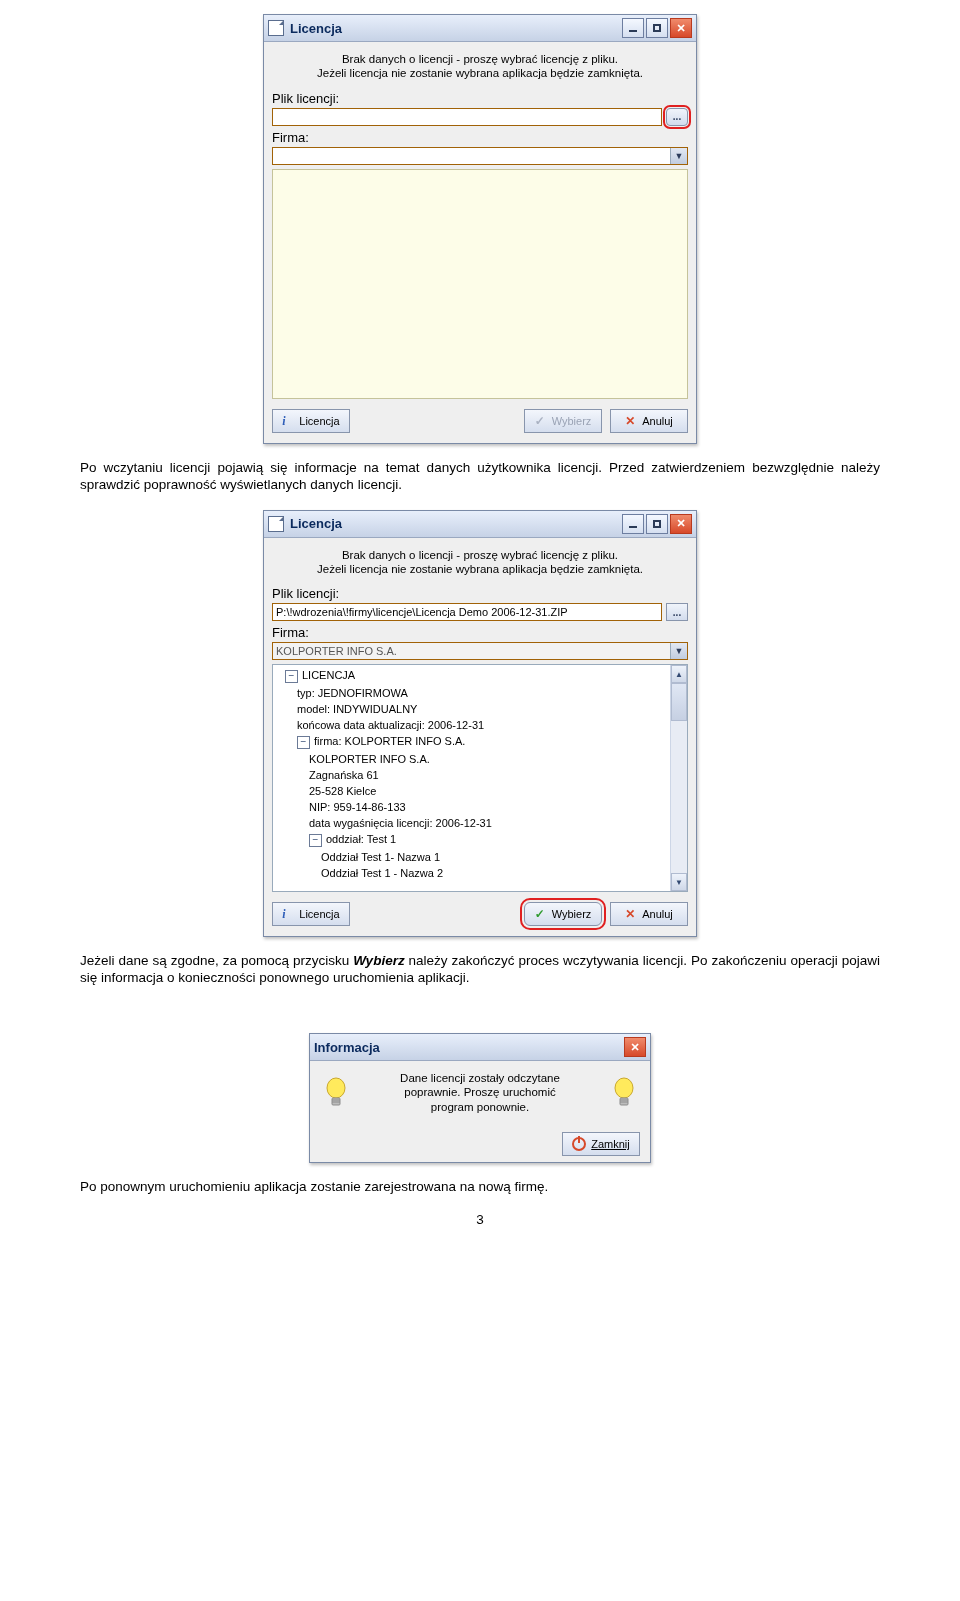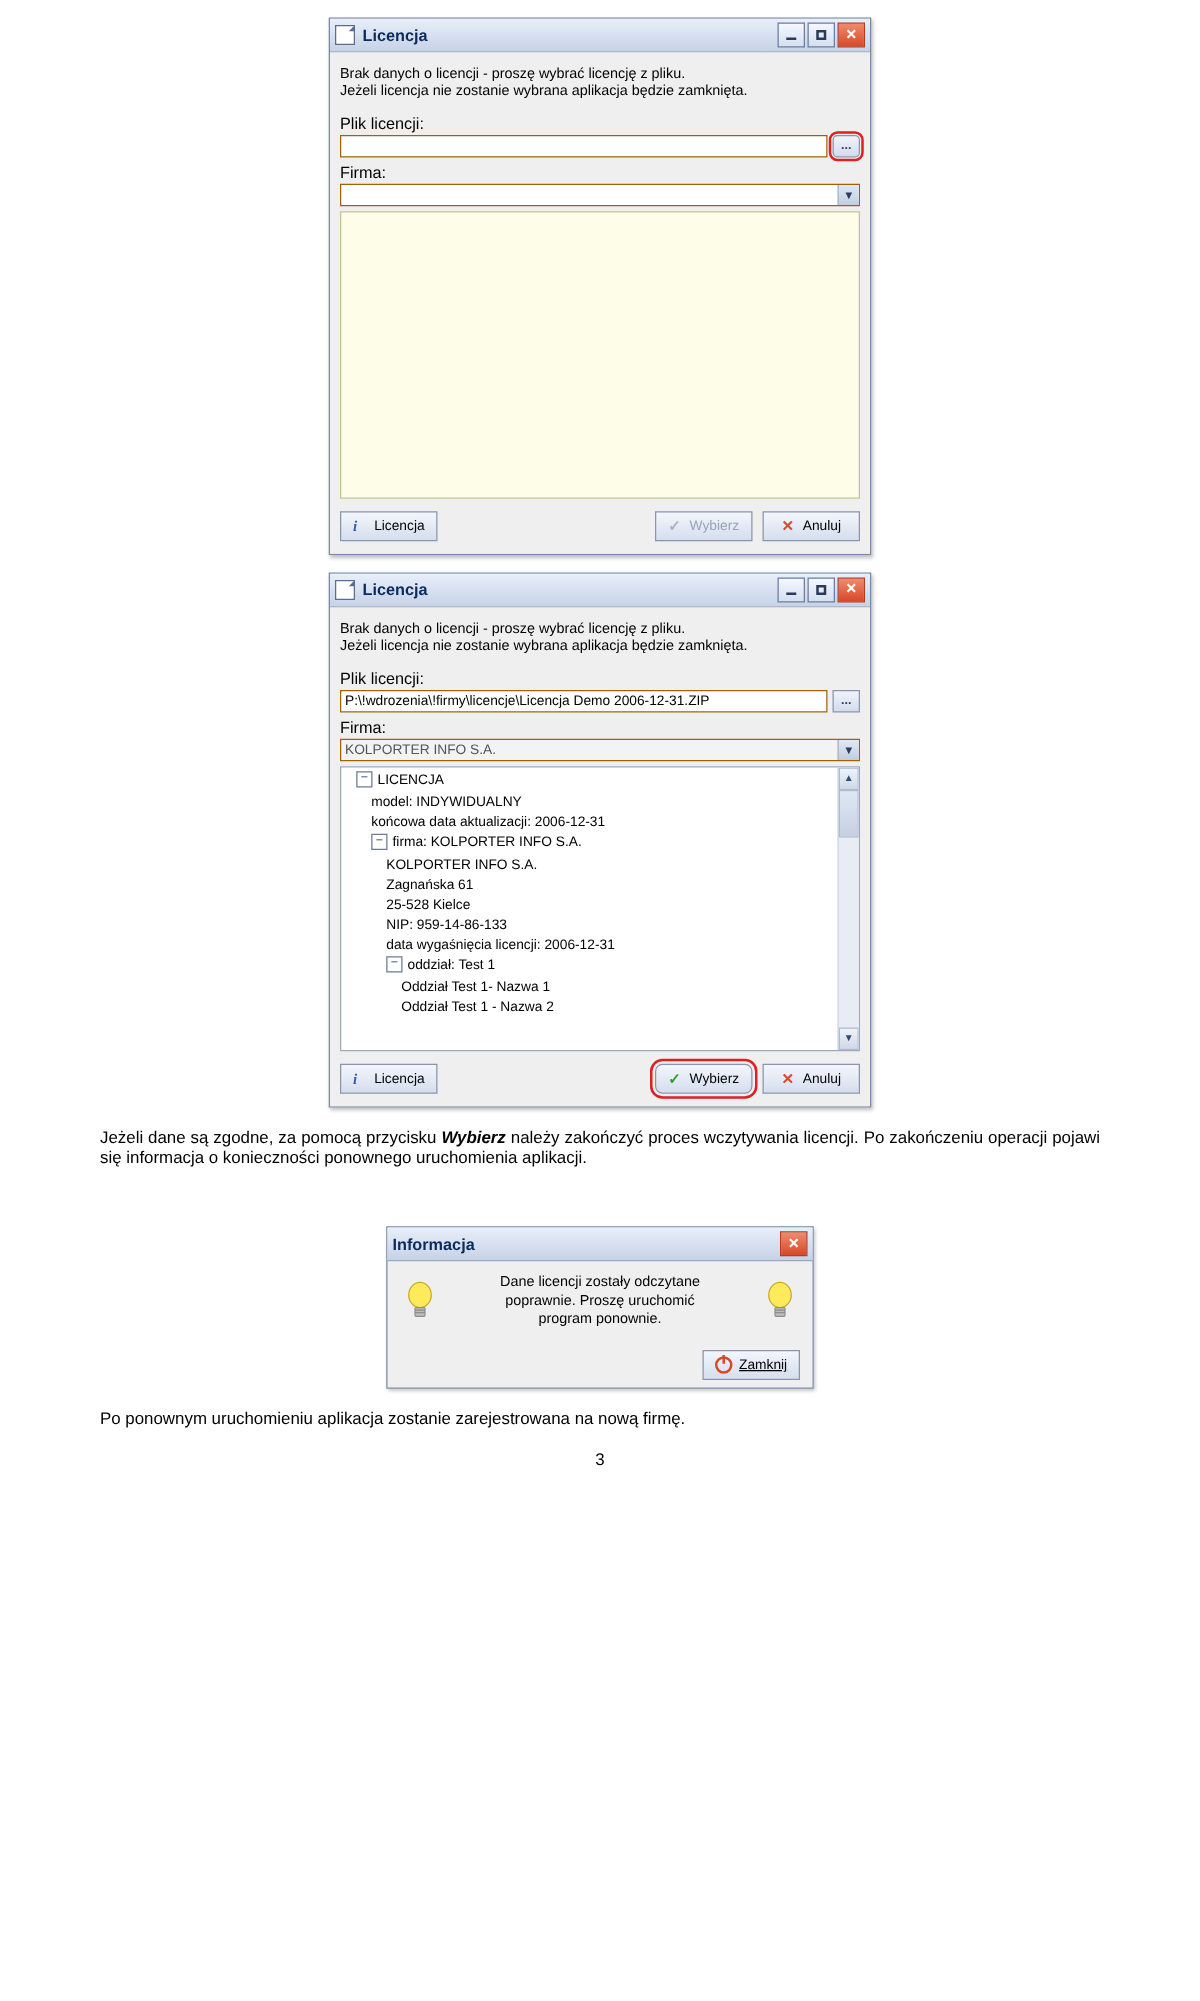--- a/index.html
+++ b/index.html
@@ -50,21 +50,21 @@
     background: linear-gradient(#f4f8ff,#d5dff0);
     display:flex; align-items:center; justify-content:center;
     font-family: Verdana, Arial, sans-serif;
     font-size:10px; font-weight:bold;
   }
   .winbtn.close { color:#fff; background: linear-gradient(#f08b6c,#d7492a); border-color:#b83a1f; }
   .winbtn .min { display:block; width:8px; height:2px; background:#2b3b57; margin-top:6px;}
   .winbtn .max { display:block; width:8px; height:8px; border:2px solid #2b3b57; box-sizing:border-box;}
   .winbtn .x { color:#fff; font-size:11px; line-height:1;}
   .winbody { background:#efefef; padding:6px 8px 8px 8px; font-size:11.5px; }
-  .msg { text-align:left; margin:4px 0 10px 0; line-height:1.25; }
+  .msg { text-align:center; margin:4px 0 10px 0; line-height:1.25; }
   .fld-label { font-size:13px; margin:4px 0 2px 0; }
   .row { display:flex; gap:4px; align-items:center;}
   .textbox {
     flex:1; height:18px; border:1px solid #a16207; background:#fff;
     font-size:11px; padding:1px 3px; box-sizing:border-box;
   }
   .textbox.ro { background:#f3f3f3; color:#555;}
   .pickbtn {
     width:22px; height:18px;
     border:1px solid #8895ac;
@@ -215,20 +215,23 @@
         <span>Wybierz</span>
       </span>
       <span class="dlgbtn">
         <span class="ico x">✕</span>
         <span>Anuluj</span>
       </span>
     </div>
   </div>
 </div>
 
+<div class="para">
+  <span>Po wczytaniu licencji pojawią się informacje na temat danych użytkownika licencji. Przed zatwierdzeniem bezwzględnie należy sprawdzić poprawność wyświetlanych danych licencji.</span>
+</div>
 
 <div class="win">
   <div class="titlebar">
     <span class="doc-icon"></span>
     <span class="title">Licencja</span>
     <div class="winbtns">
       <span class="winbtn">
             <span class="min"></span>
           </span>
       <span class="winbtn">
@@ -251,20 +254,21 @@
     </div>
     <div class="fld-label">Firma:</div>
     <div class="combo">
       <input class="textbox ro" type="text" readonly="" value="KOLPORTER INFO S.A." style="">
       <span class="arrow">▼</span>
     </div>
     <div class="tree">
       <ul>
         <li><span class="exp">−</span><span>LICENCJA</span>
           <ul>
+            <li><span>typ:   JEDNOFIRMOWA</span></li>
             <li><span>model:   INDYWIDUALNY</span></li>
             <li><span>końcowa data aktualizacji:   2006-12-31</span></li>
             <li><span class="exp">−</span><span>firma:   KOLPORTER INFO S.A.</span>
               <ul>
                 <li><span>KOLPORTER INFO S.A.</span></li>
                 <li><span>Zagnańska 61</span></li>
                 <li><span>25-528 Kielce</span></li>
                 <li><span>NIP:   959-14-86-133</span></li>
                 <li><span>data wygaśnięcia licencji:   2006-12-31</span></li>
                 <li><span class="exp">−</span><span>oddział:   Test 1</span>

